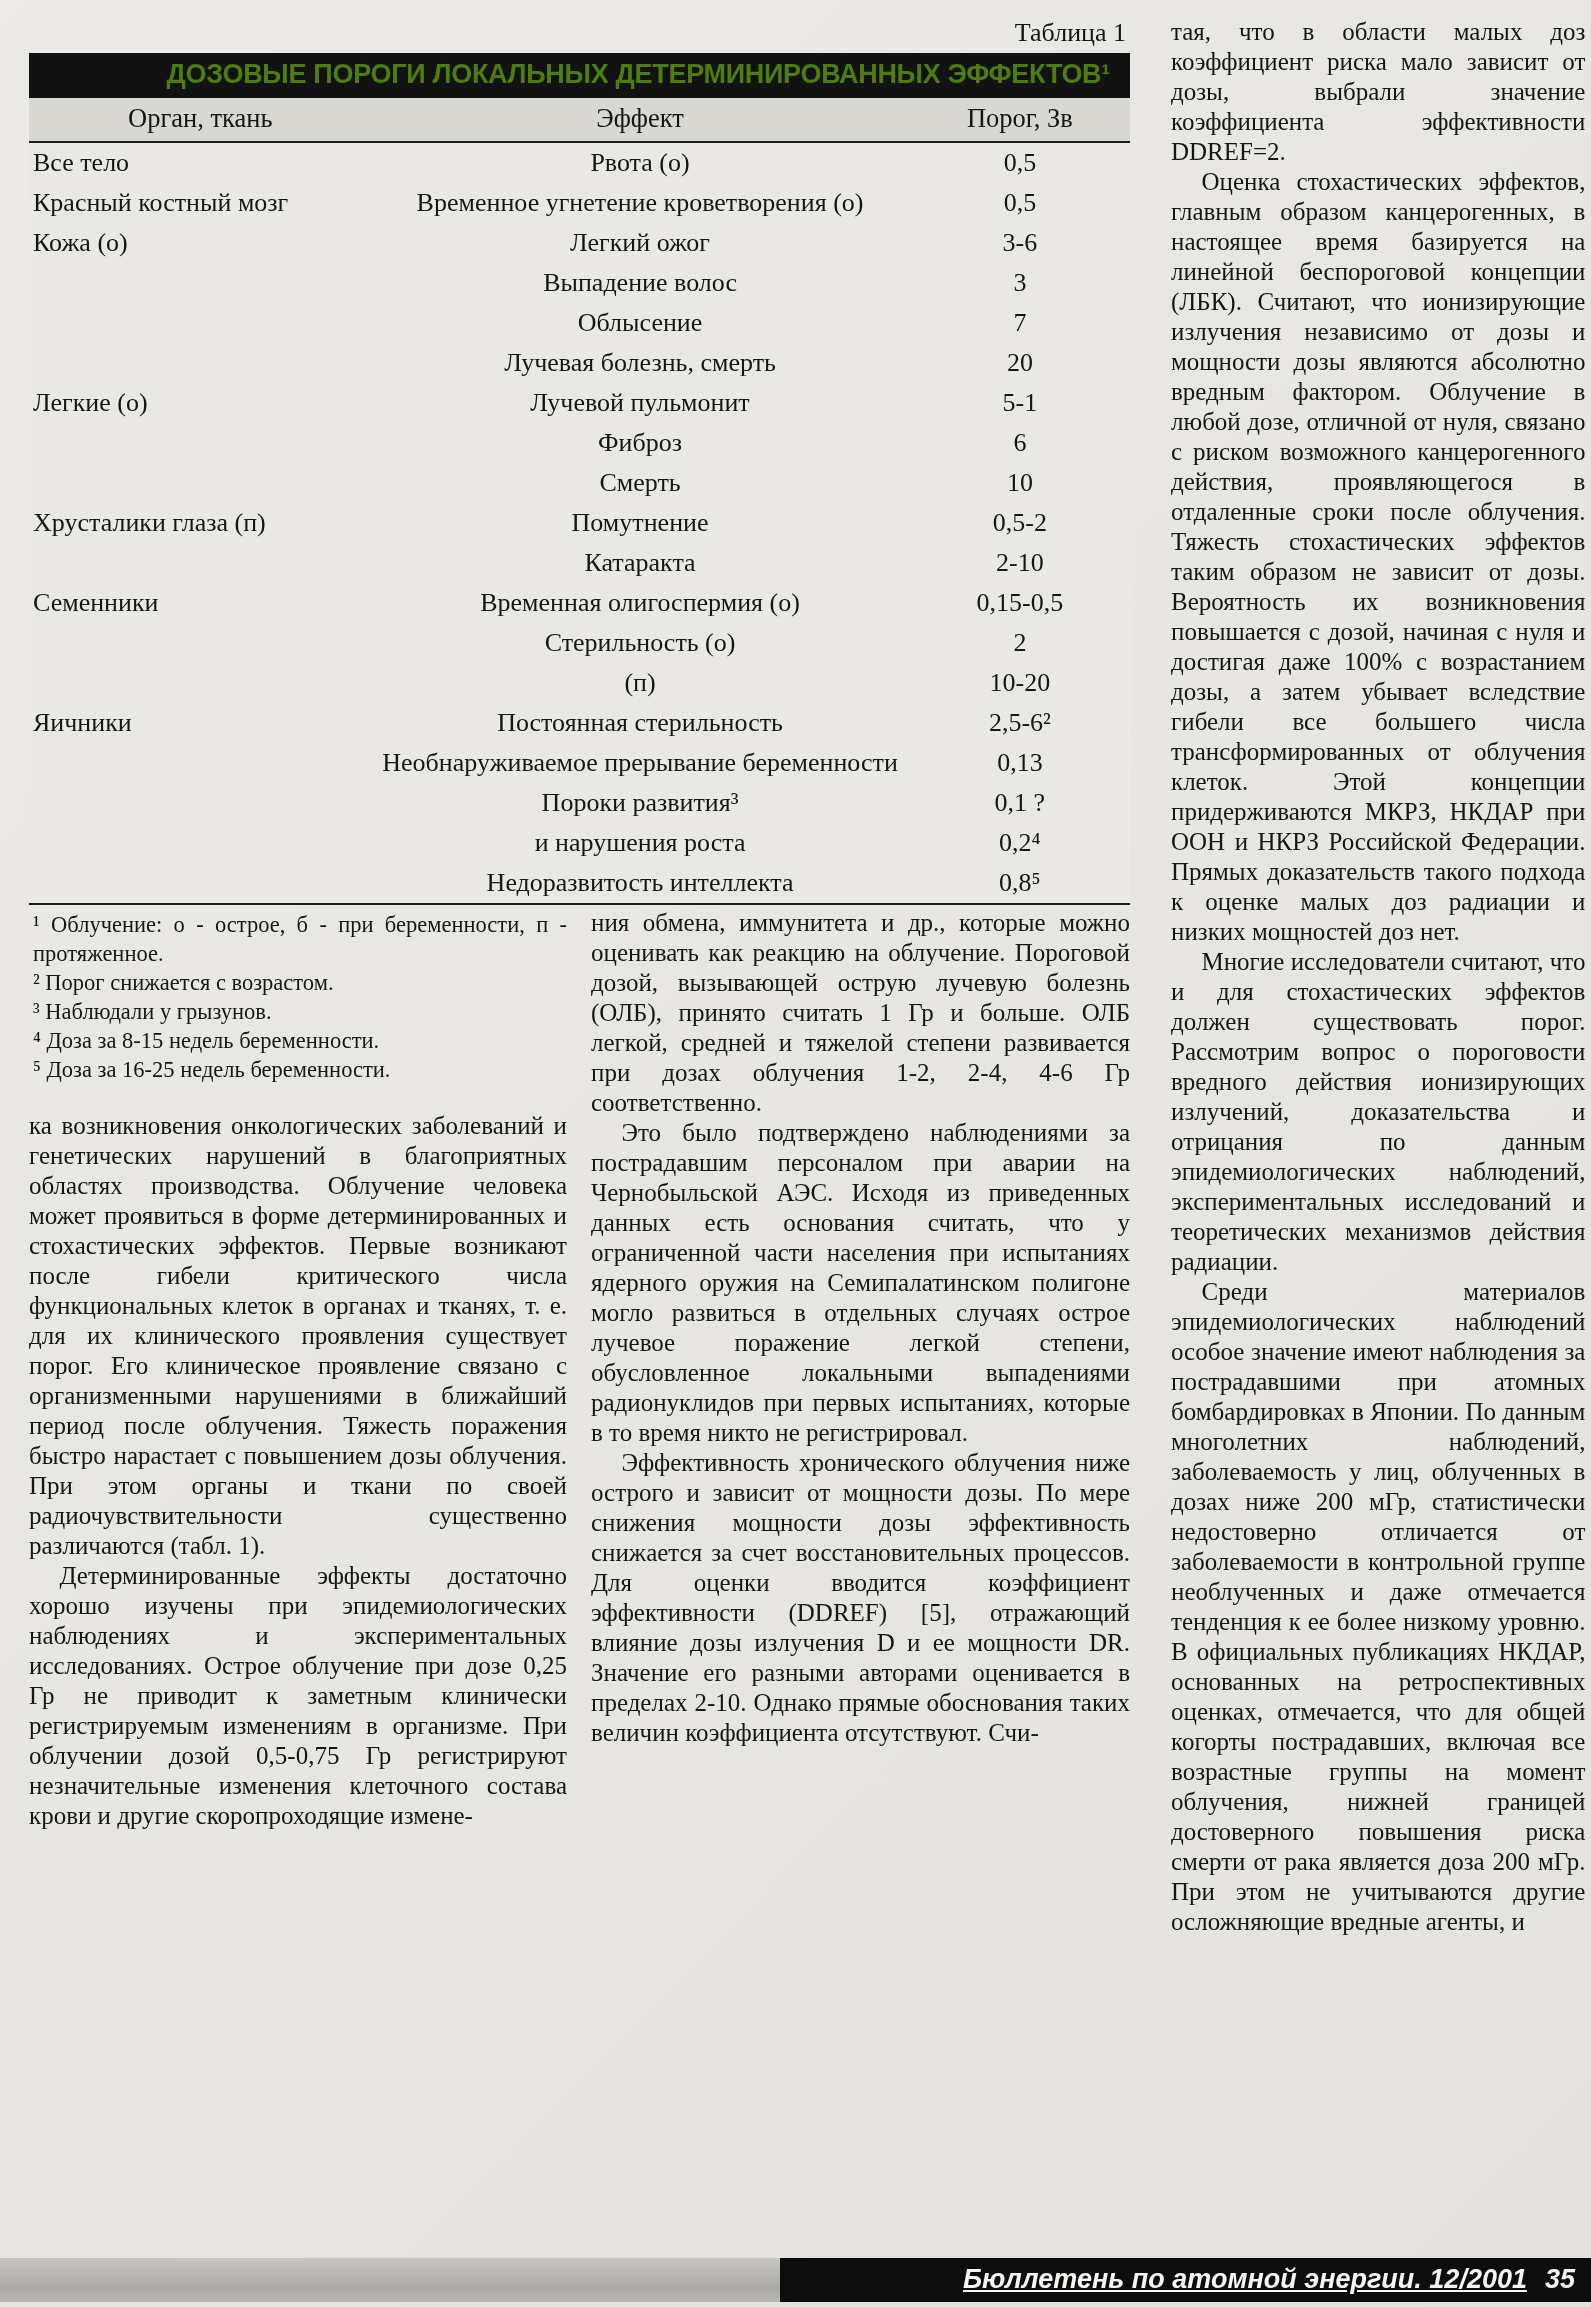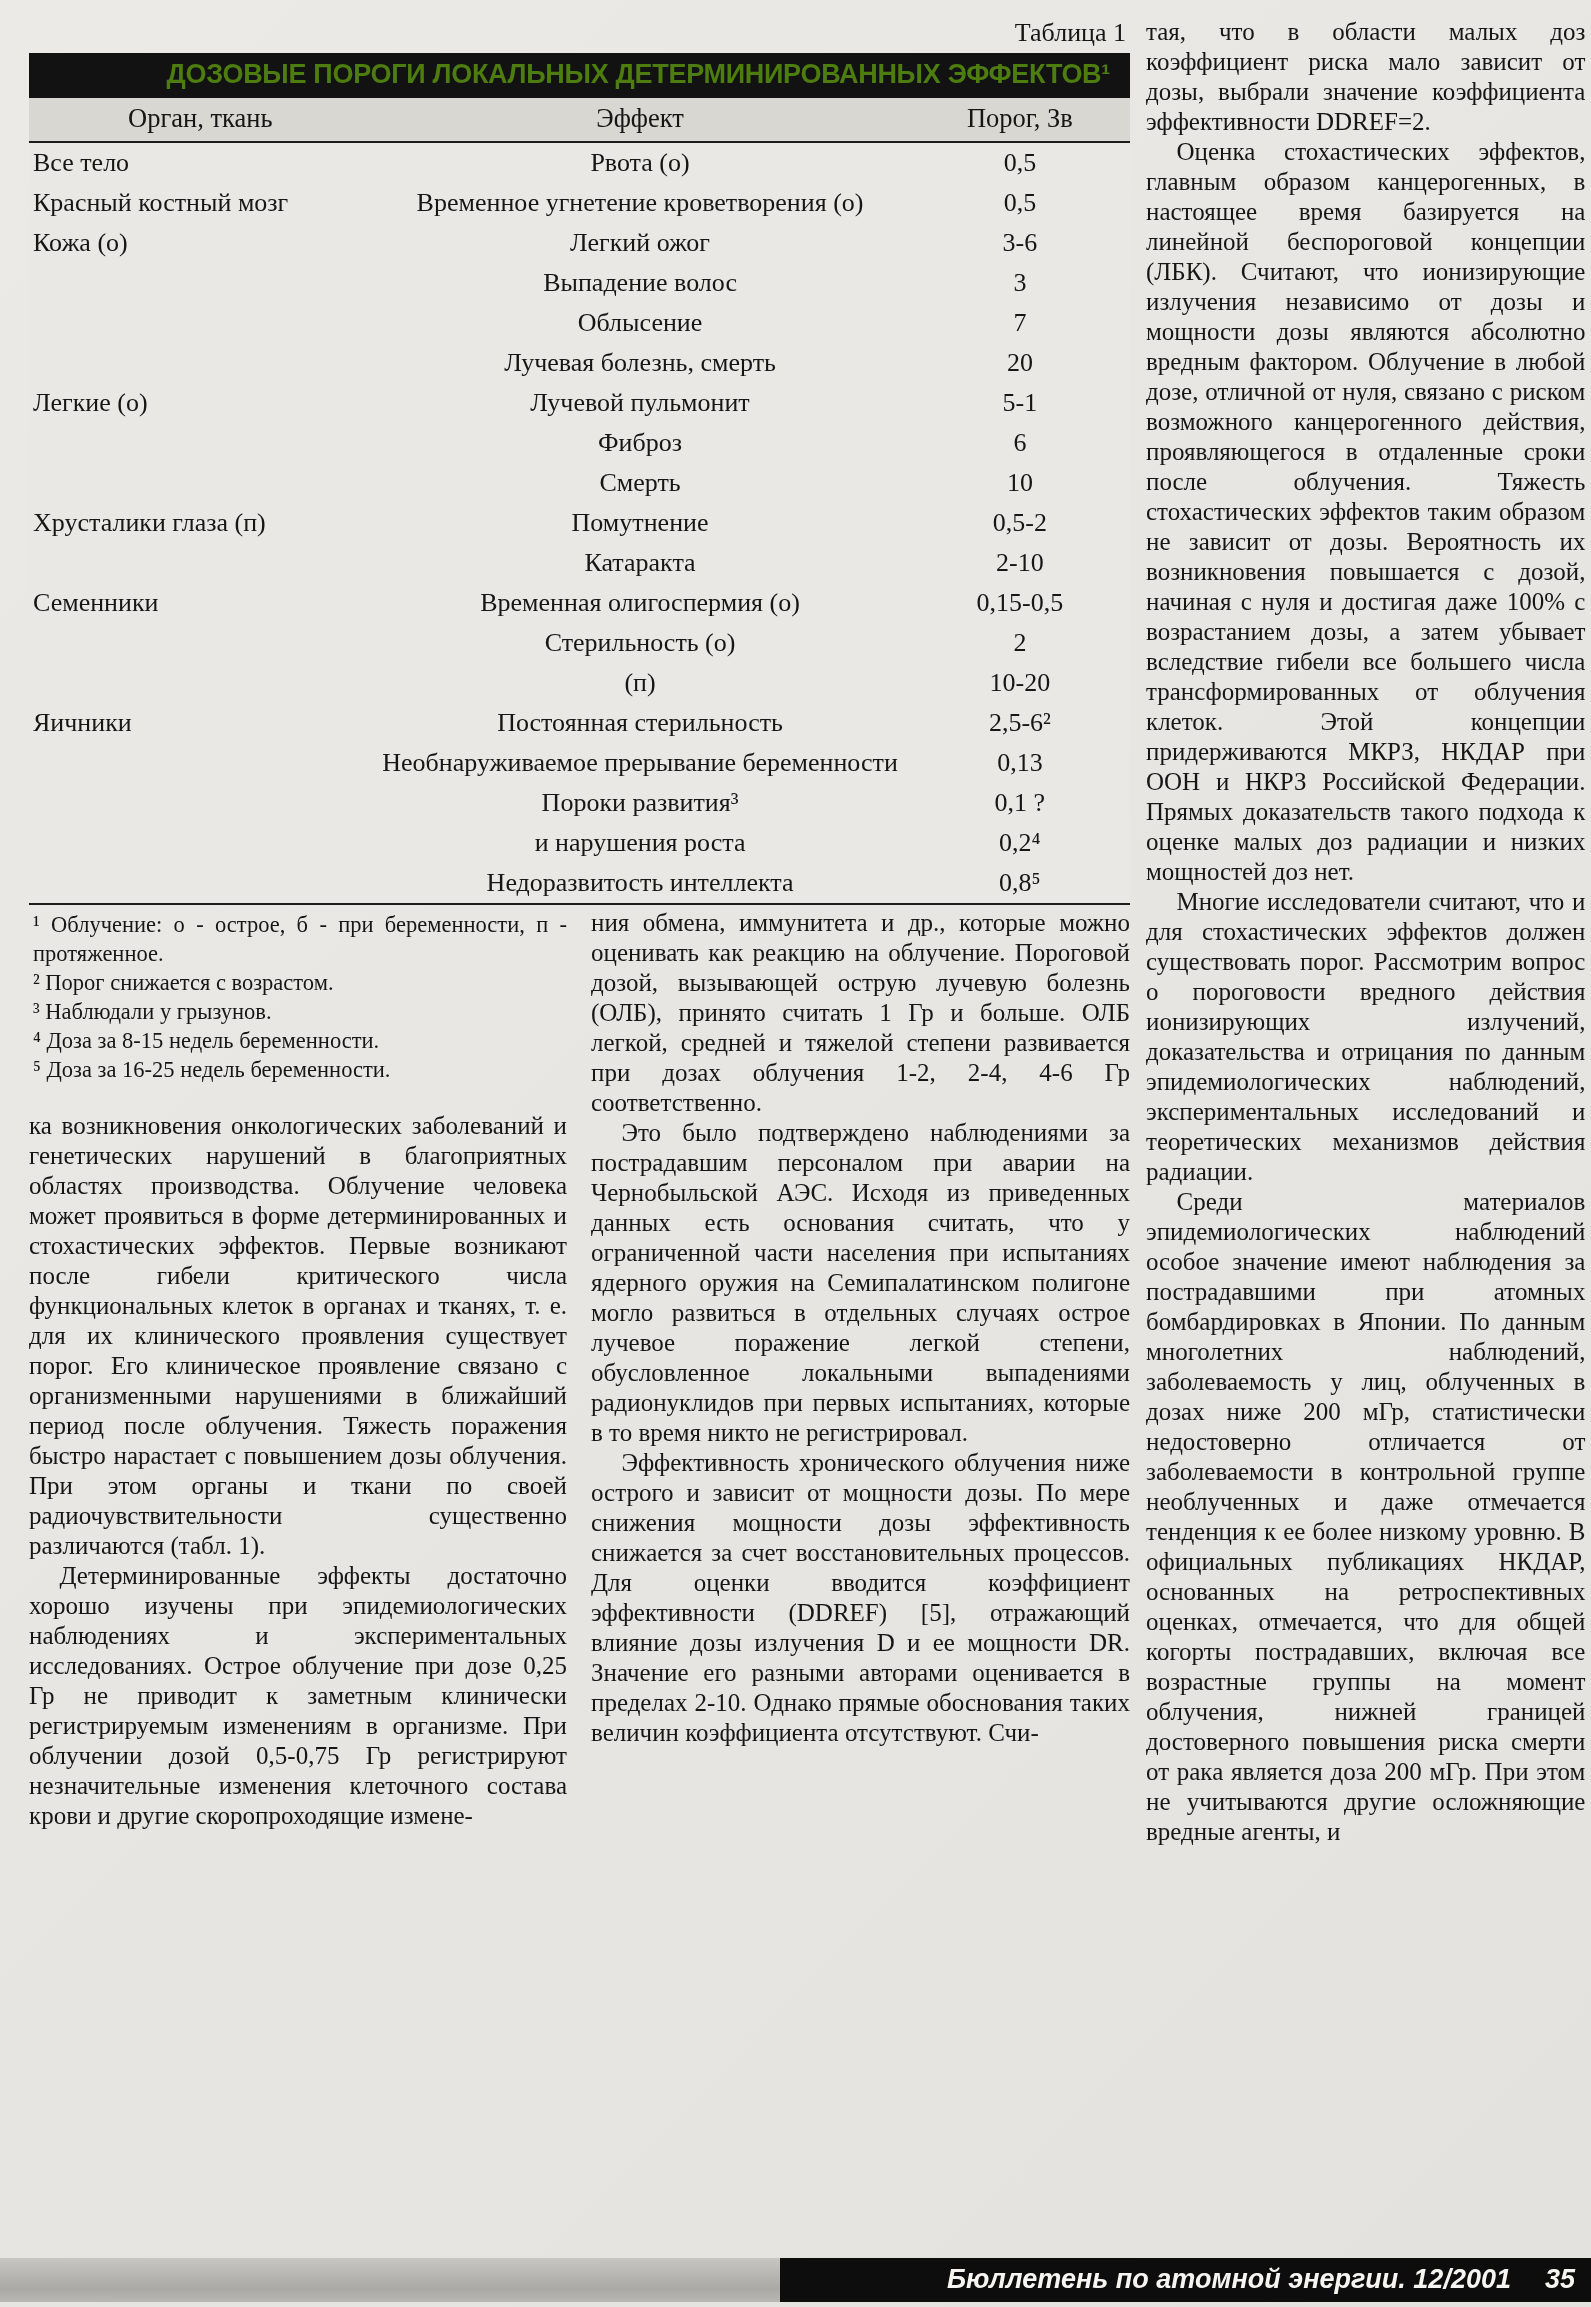--- a/index.html
+++ b/index.html
@@ -9,21 +9,21 @@
     height:2307px;
     background:linear-gradient(135deg,#eceae6 0%,#e7e6e2 45%,#e3e2de 100%);
     font-family:"Liberation Serif", serif;
     color:#161616;
     box-sizing:border-box;
     padding:17px 6.6px 0 29px;
     overflow:hidden;
   }
   .content { display:flex;gap:16px; }
   .main-left { width:1101px; flex:0 0 auto; }
-  .right-col { flex:1; }
+  .right-col { flex:1; margin-left:25px; }
 
   .table-caption {
     text-align:right;
     font-size:26px;
     line-height:32px;
     margin:0 4px 4px 0;
   }
 
   table.dose-table {
     width:100%;
@@ -103,21 +103,21 @@
     color:#f6f5f1;
     display:flex;
     align-items:center;
     justify-content:flex-end;
     font-family:"Liberation Sans", sans-serif;
     font-weight:bold;
     font-style:italic;
     font-size:27px;
     padding:0 17px;
   }
-  .footer-journal { margin-right:34px; }
+  .footer-journal { margin-right:18px;text-decoration:underline; }
   .footer-pagenum { font-style:italic; }
 </style>
 </head>
 <body>
 
 <div class="page">
 
   <div class="content">
 
     <div class="main-left">

